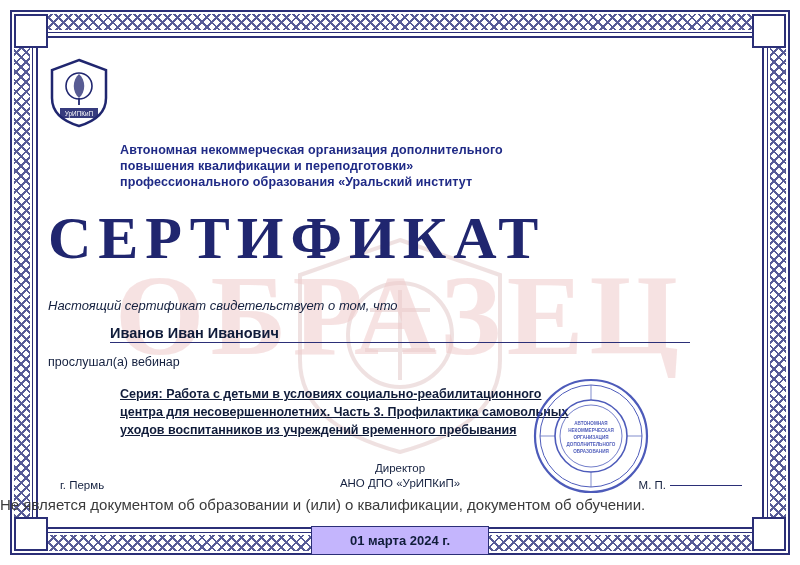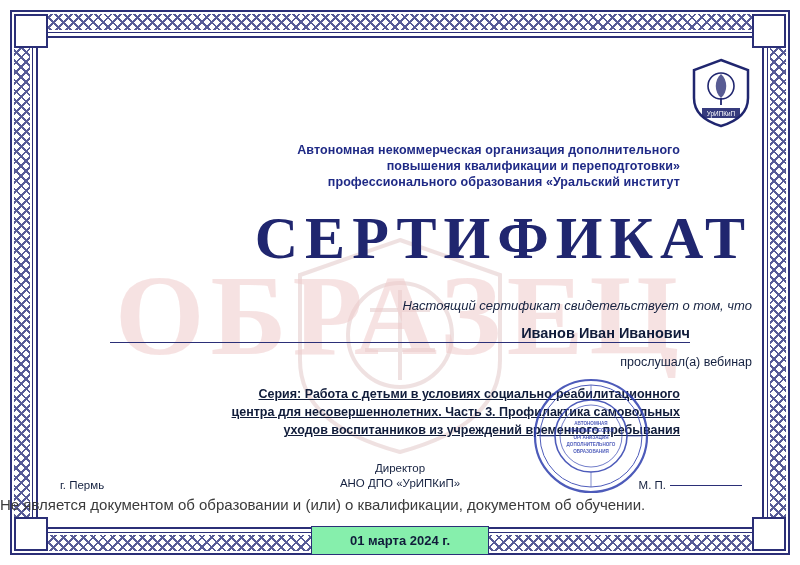--- a/index.html
+++ b/index.html
@@ -95,21 +95,21 @@
     width: 250px;
     height: 230px;
     opacity: 0.13;
     pointer-events: none;
   }
 
   
   .content {
     position: absolute;
     left: 48px; right: 48px; top: 44px; bottom: 44px;
-    text-align: right;
+    text-align: left;
   }
 
   .logo {
     margin: 14px auto 10px auto;
     width: 62px;
     height: 70px;
   }
 
   .org {
     color: #1f2a86;
@@ -225,21 +225,21 @@
   .date-box {
     position: absolute;
     left: 50%;
     transform: translateX(-50%);
     bottom: 10px;
     border: 1.5px solid #2b2f77;
     padding: 6px 38px;
     font-size: 13px;
     font-weight: bold;
     color: #101c3a;
-    background: #86efac;
+    background: #c4b5fd;
   }
 
   
   .stamp {
     position: absolute;
     right: 150px;
     bottom: 70px;
     width: 118px;
     height: 118px;
     opacity: 0.85;

